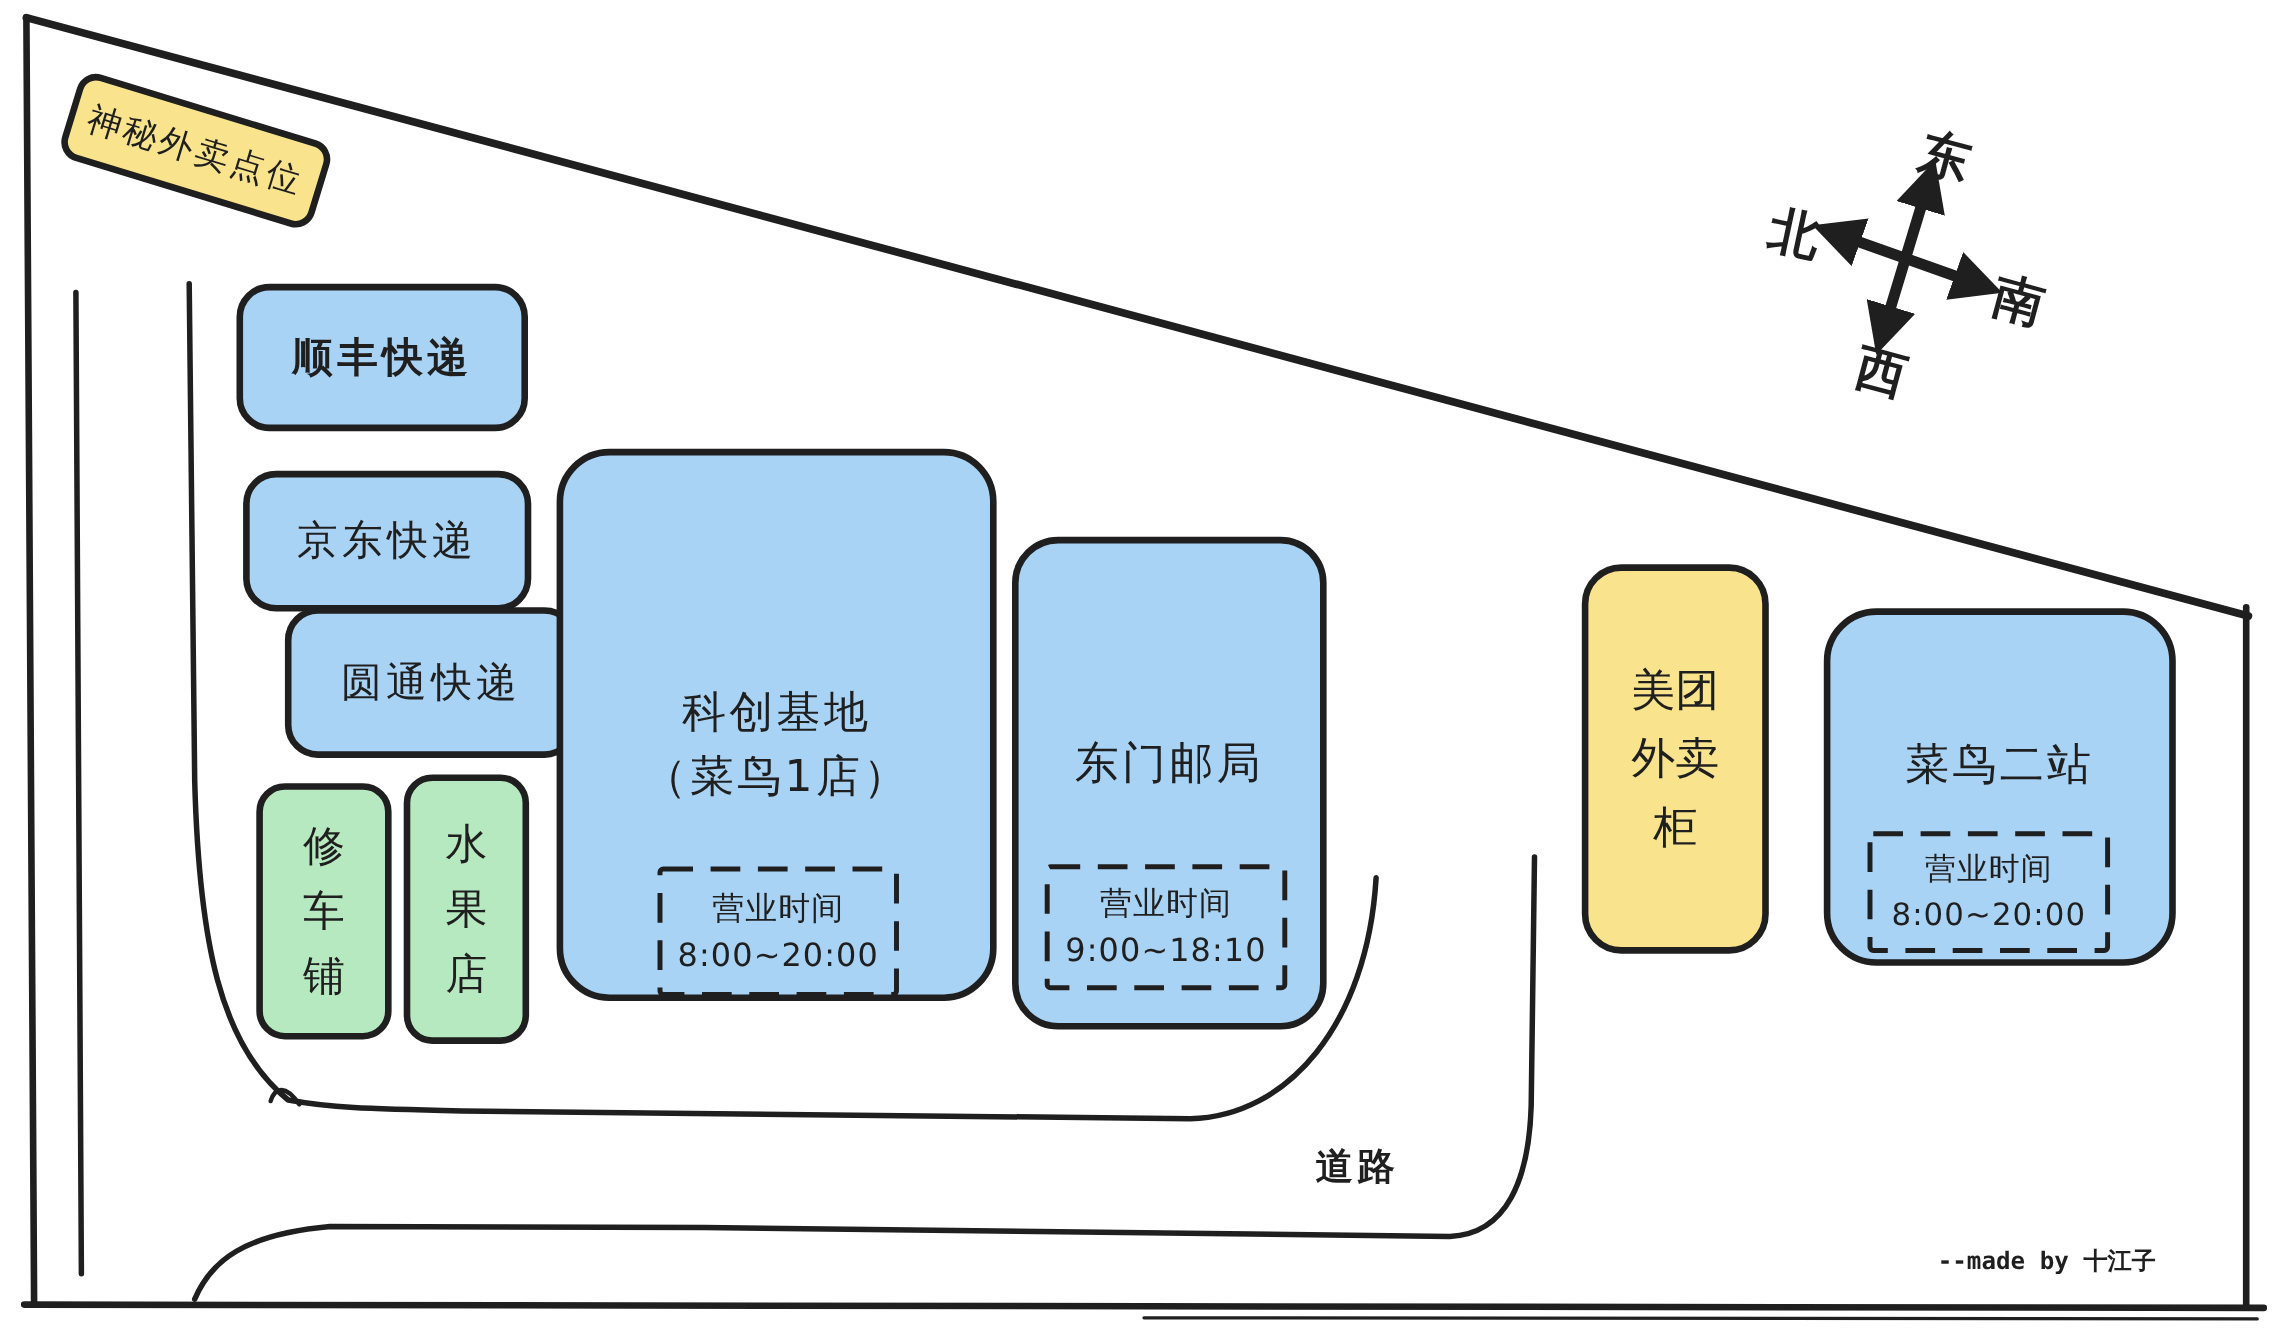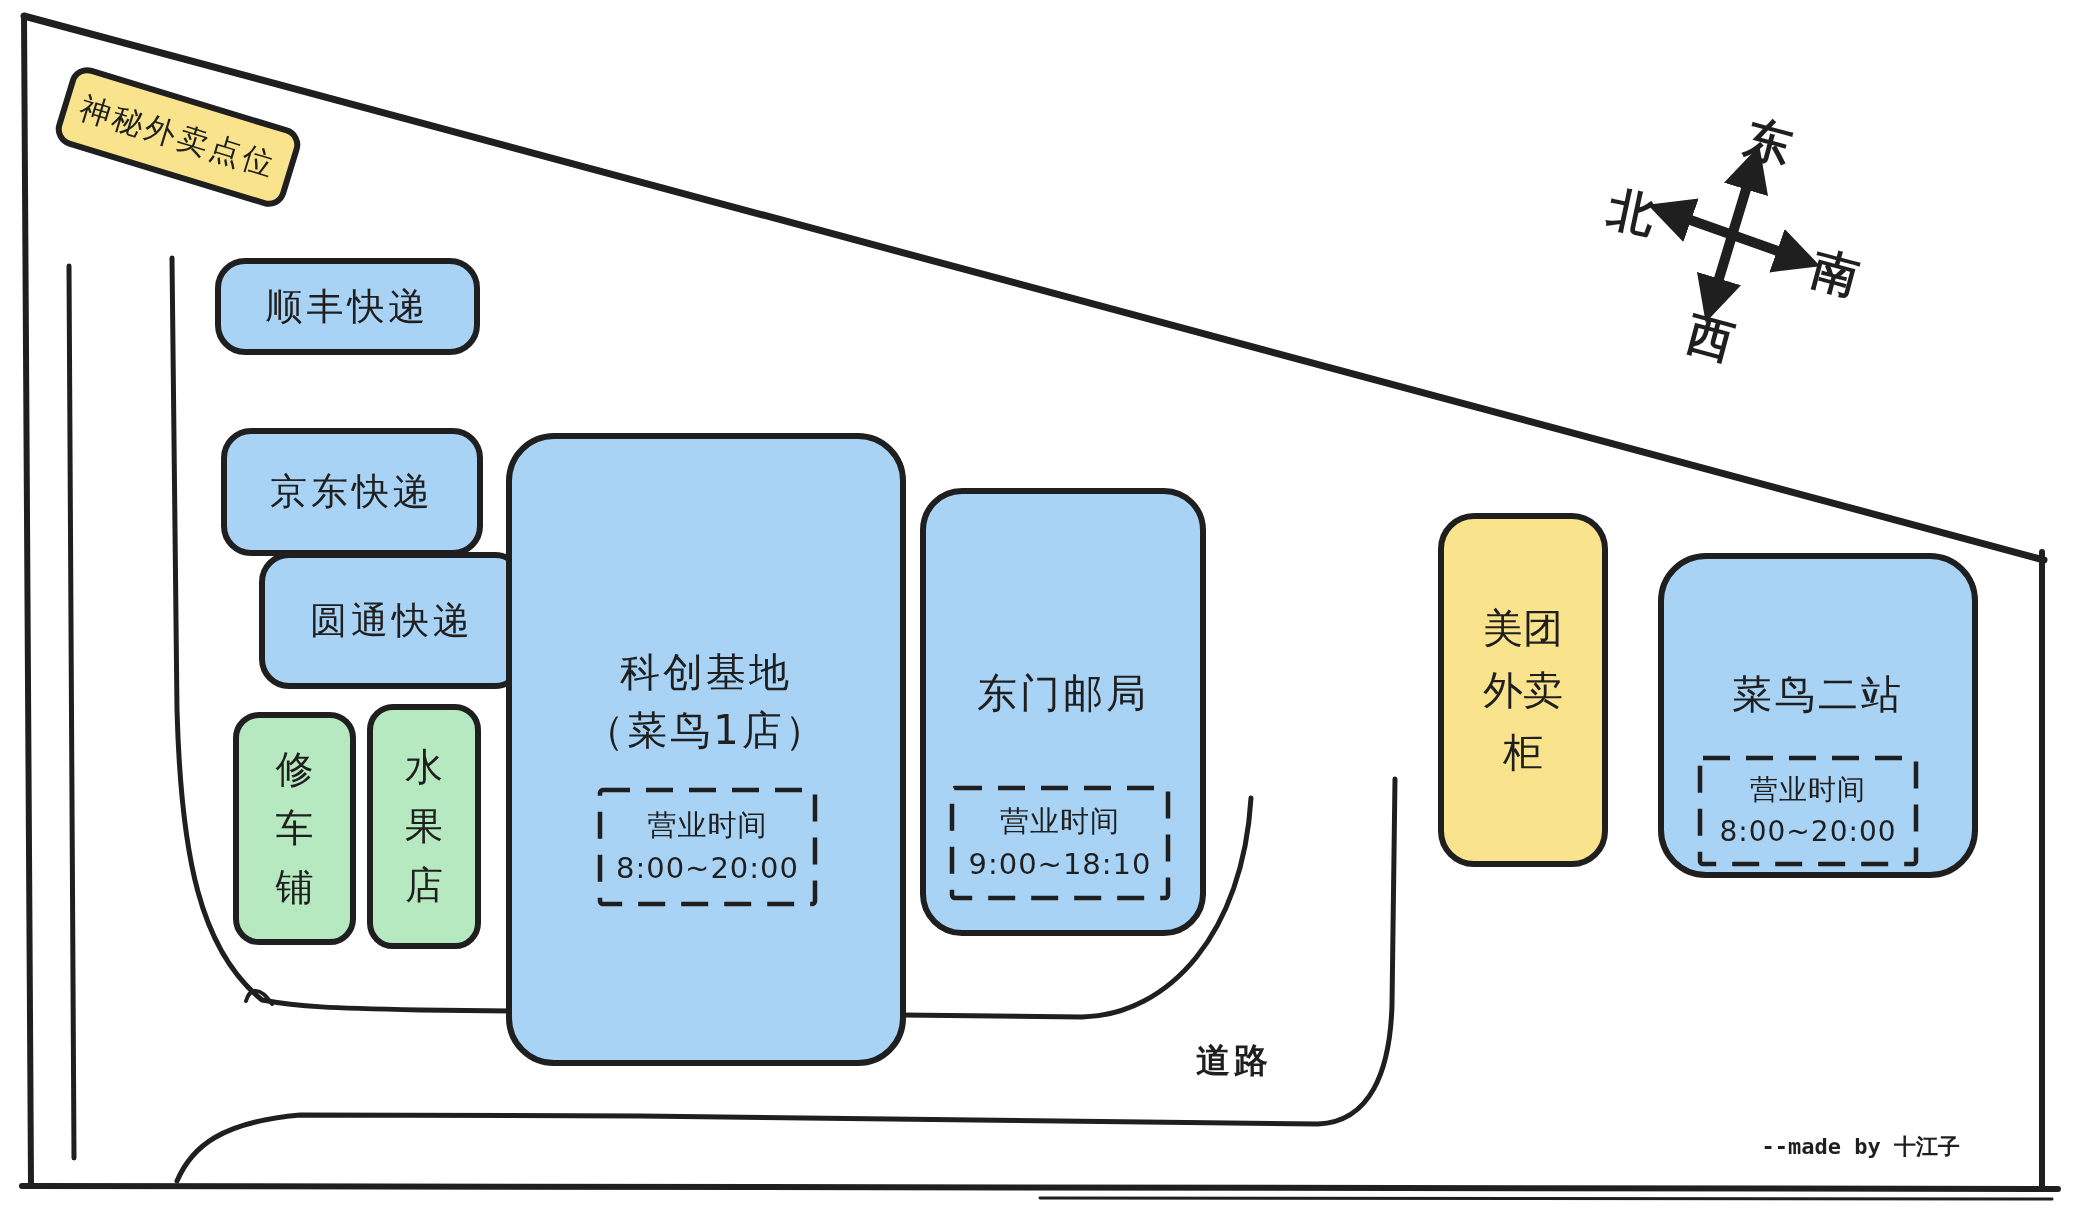--- a/index.html
+++ b/index.html
@@ -87,41 +87,41 @@
 
   <div id="title-tag">
     <span>神秘外卖点位</span>
   </div>
 
   <div class="compass-label" style="left:1745px;top:112px;">东</div>
   <div class="compass-label" style="left:1608px;top:182px;transform:rotate(12deg);">北</div>
   <div class="compass-label" style="left:1812px;top:243px;">南</div>
   <div class="compass-label" style="left:1687px;top:308px;">西</div>
 
-  <div class="box blue sm" style="left:215px;top:258px;width:265px;height:97px;">
+  <div class="box blue sm" style="left:215px;top:258px;width:265px;height:134px;font-weight:bold;">
     <span>顺丰快递</span>
   </div>
 
   <div class="box blue sm" style="left:221px;top:428px;width:262px;height:128px;">
     <span>京东快递</span>
   </div>
 
   <div class="box blue sm" style="left:222px;top:552px;width:266px;height:137px;margin-left:37px;">
     <span>圆通快递</span>
   </div>
 
   <div class="box green vert" style="left:233px;top:712px;width:123px;height:233px;">
     <span class="stack">修车铺</span>
   </div>
 
   <div class="box green vert" style="left:367px;top:704px;width:114px;height:245px;">
     <span class="stack">水果店</span>
   </div>
 
-  <div class="box blue lg" style="left:506px;top:433px;width:400px;height:633px;">
+  <div class="box blue lg" style="left:506px;top:408px;width:400px;height:502px;">
     <div class="boxtitle" style="top:206px;">科创基地</div>
     <div class="boxtitle" style="top:264px;">（菜鸟1店）</div>
   </div>
 
   <div class="box blue lg" style="left:920px;top:488px;width:286px;height:448px;border-radius:42px;">
     <div class="boxtitle" style="top:172px;">东门邮局</div>
   </div>
 
 
   <div class="box yellow" style="left:1438px;top:478px;width:170px;height:354px;border-radius:36px;font-size:40px;line-height:1.55;">

